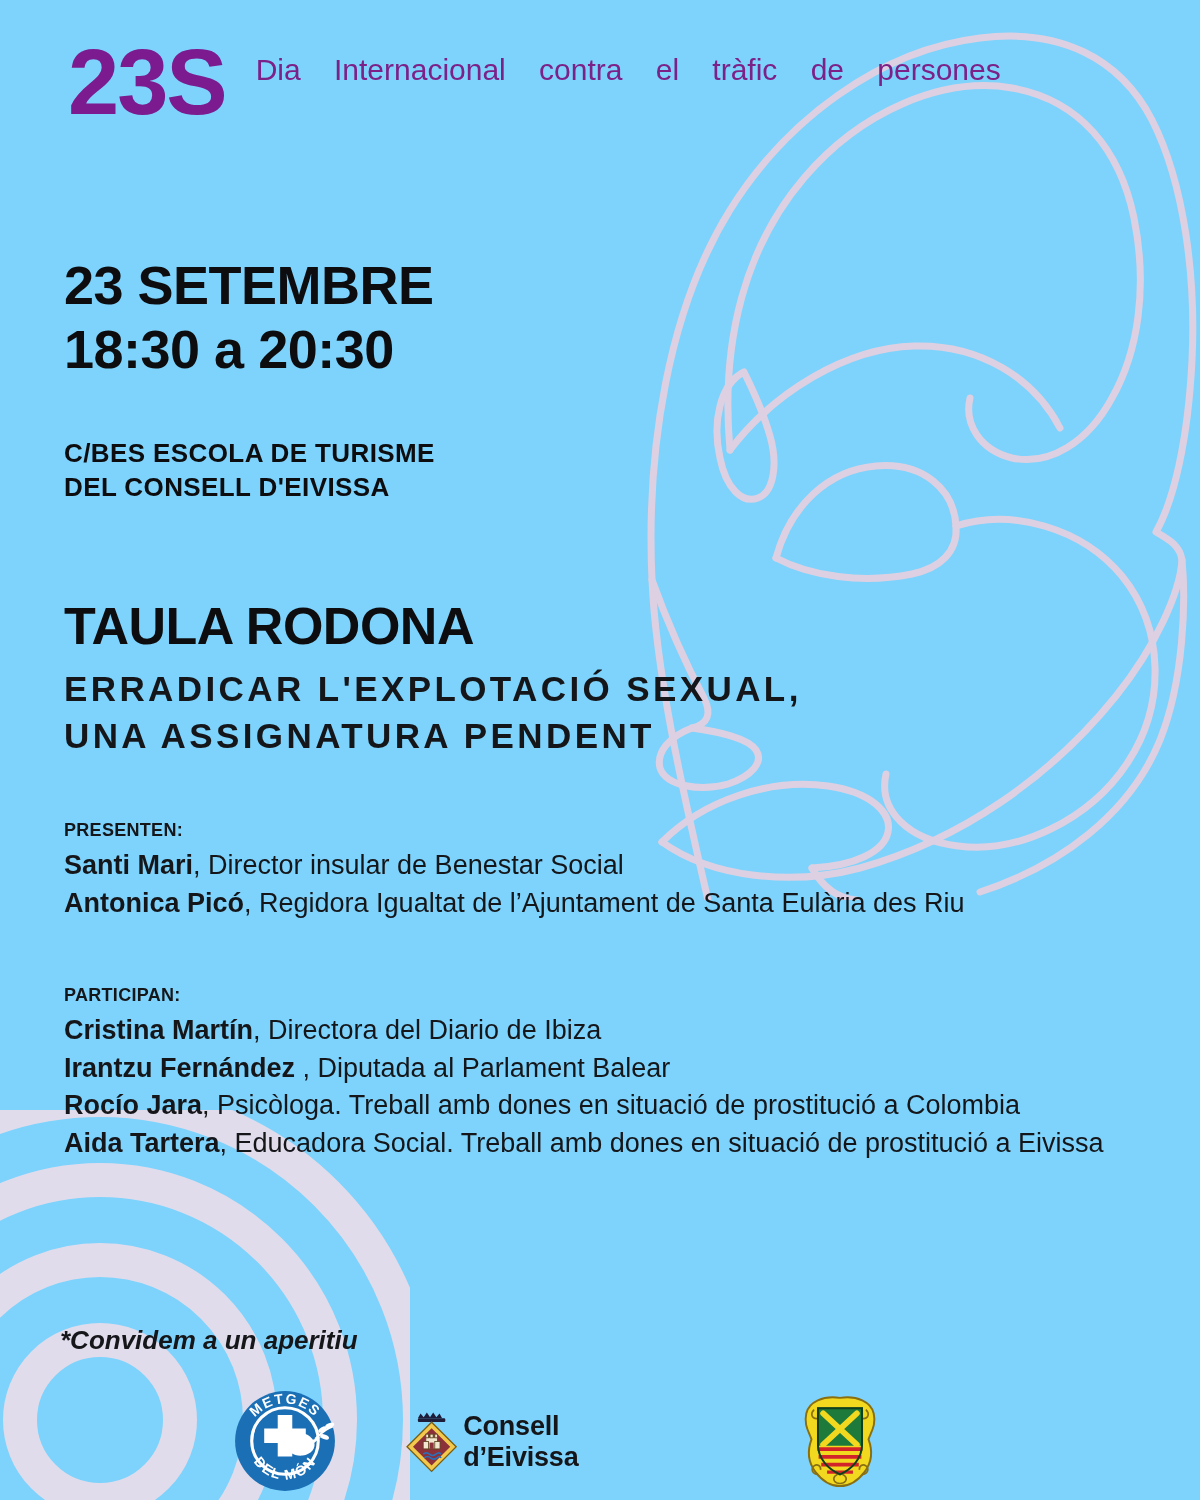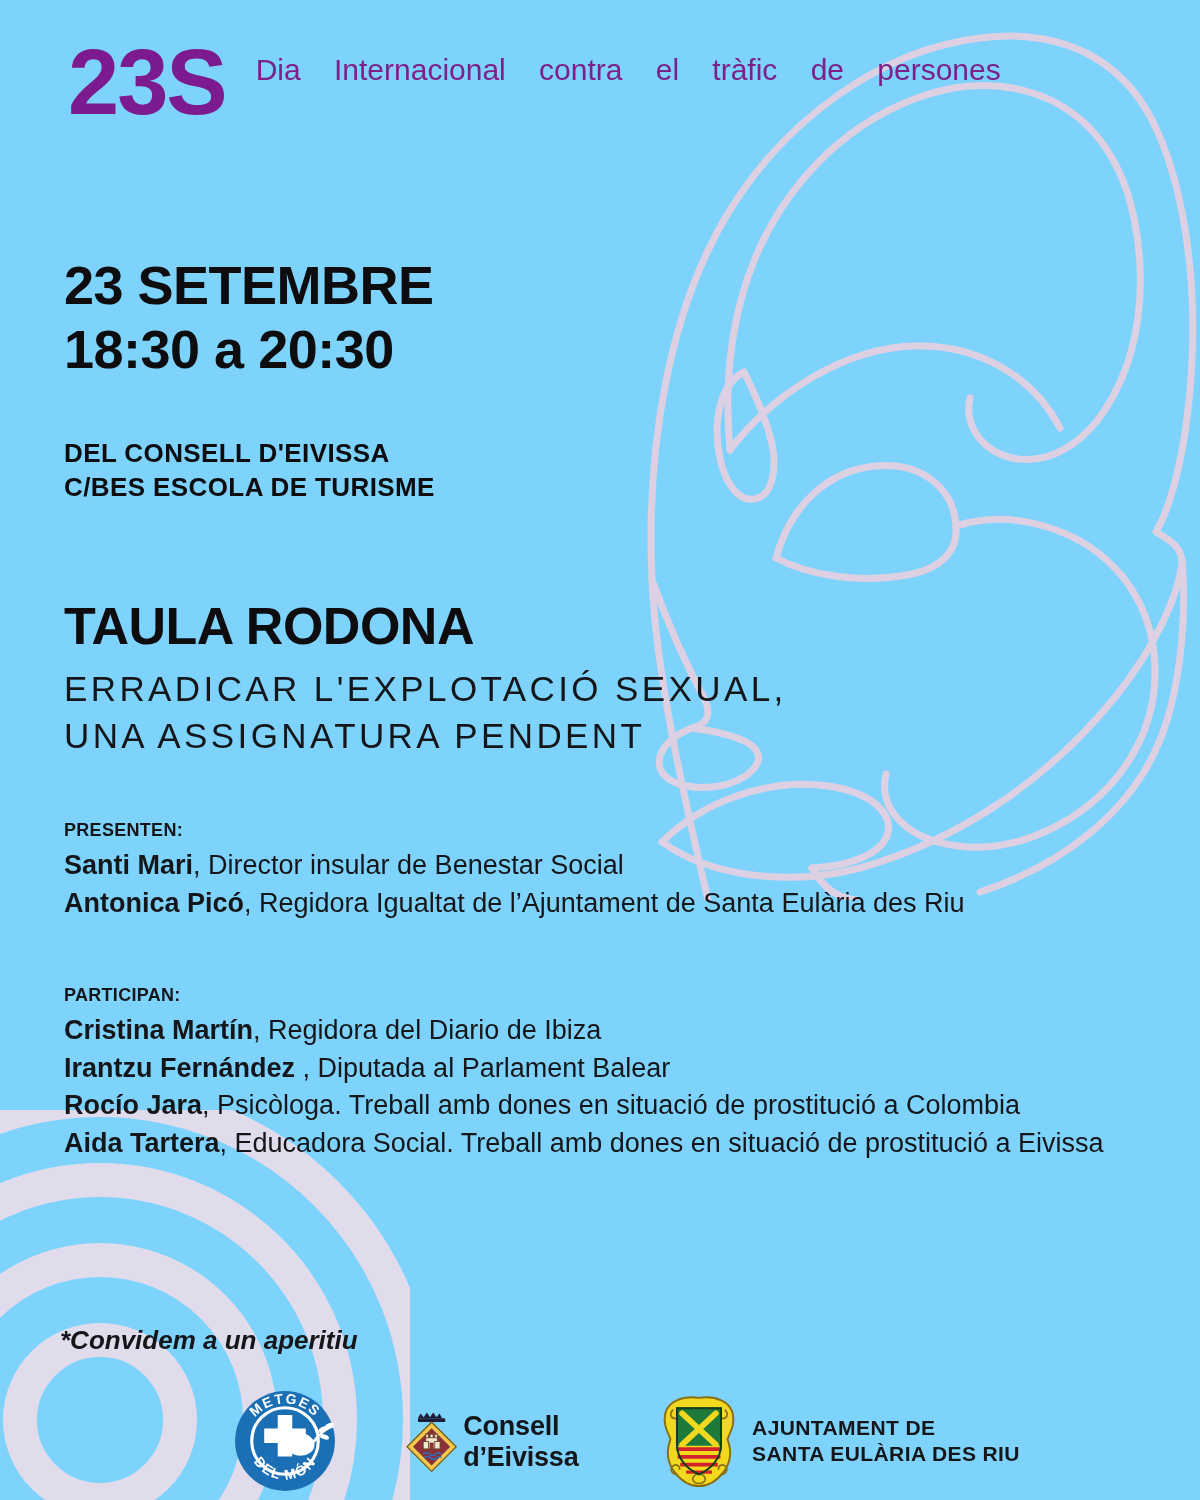--- a/index.html
+++ b/index.html
@@ -108,21 +108,21 @@
   }
   .subtitle {
     position: absolute;
     left: 64px;
     top: 666px;
     font-size: 35px;
     line-height: 1.33;
     letter-spacing: 3.4px;
     color: #15161a;
   }
-  .subtitle div { display: block; }
+  .subtitle div { display: block; font-weight: bold; }
 
   
   .section {
     position: absolute;
     left: 64px;
     color: #15161a;
   }
   .section-presenten { top: 820px; width: 1070px; }
   .section-participan { top: 985px; width: 1075px; }
 
@@ -247,22 +247,22 @@
       <span class="line1">Dia Internacional contra el tràfic de persones</span>
     </div>
   </div>
 
   <div class="date-block">
     <div class="date-line">23 SETEMBRE</div>
     <div class="date-line">18:30 a 20:30</div>
   </div>
 
   <div class="venue">
+    <div>C/BES ESCOLA DE TURISME</div>
     <div>DEL CONSELL D'EIVISSA</div>
-    <div>C/BES ESCOLA DE TURISME</div>
   </div>
 
   <div class="main-title">TAULA RODONA</div>
   <div class="subtitle">
     <div>ERRADICAR L'EXPLOTACIÓ SEXUAL,</div>
     <div>UNA ASSIGNATURA PENDENT</div>
   </div>
 
   <div class="section section-presenten">
     <div class="section-heading">PRESENTEN:</div>
@@ -270,21 +270,21 @@
       <span class="name">Santi Mari</span><span class="role">, Director insular de Benestar Social</span>
     </div>
     <div class="person">
       <span class="name">Antonica Picó</span><span class="role">, Regidora Igualtat de l’Ajuntament de Santa Eulària des Riu</span>
     </div>
   </div>
 
   <div class="section section-participan">
     <div class="section-heading">PARTICIPAN:</div>
     <div class="person">
-      <span class="name">Cristina Martín</span><span class="role">, Regidora del Diario de Ibiza</span>
+      <span class="name">Cristina Martín</span><span class="role">, Directora del Diario de Ibiza</span>
     </div>
     <div class="person">
       <span class="name">Irantzu Fernández</span><span class="role"> , Diputada al Parlament Balear</span>
     </div>
     <div class="person">
       <span class="name">Rocío Jara</span><span class="role">, Psicòloga. Treball amb dones en situació de prostitució a Colombia</span>
     </div>
     <div class="person">
       <span class="name">Aida Tartera</span><span class="role">, Educadora Social. Treball amb dones en situació de prostitució a Eivissa</span>
     </div>
@@ -386,20 +386,16 @@
           <path d="M 26 80 L 94 80 L 94 86 C 94 108 78 118 60 125
                    C 42 118 26 108 26 86 Z" fill="#f2d91f"></path>
           <path d="M 26 82 h 68 v 6 h -68 z" fill="#d3232a"></path>
           <path d="M 27 94 h 66 v 6 h -66 z" fill="#d3232a"></path>
           <path d="M 31 106 h 58 v 6 h -58 z" fill="#d3232a"></path>
           <path d="M 40 118 h 40 v 5 h -40 z" fill="#d3232a"></path>
         </g>
         <path d="M 60 22 L 94 22 L 94 78 C 94 100 78 116 60 124
                  C 42 116 26 100 26 78 L 26 22 Z" fill="none" stroke="#0f3f1d" stroke-width="3"></path>
       </svg>
-      <div class="ajunt-text">
-        <div>AJUNTAMENT DE</div>
-        <div>SANTA EULÀRIA DES RIU</div>
-      </div>
     </div>
 
   </div>
 </div>
 
 </body></html>

